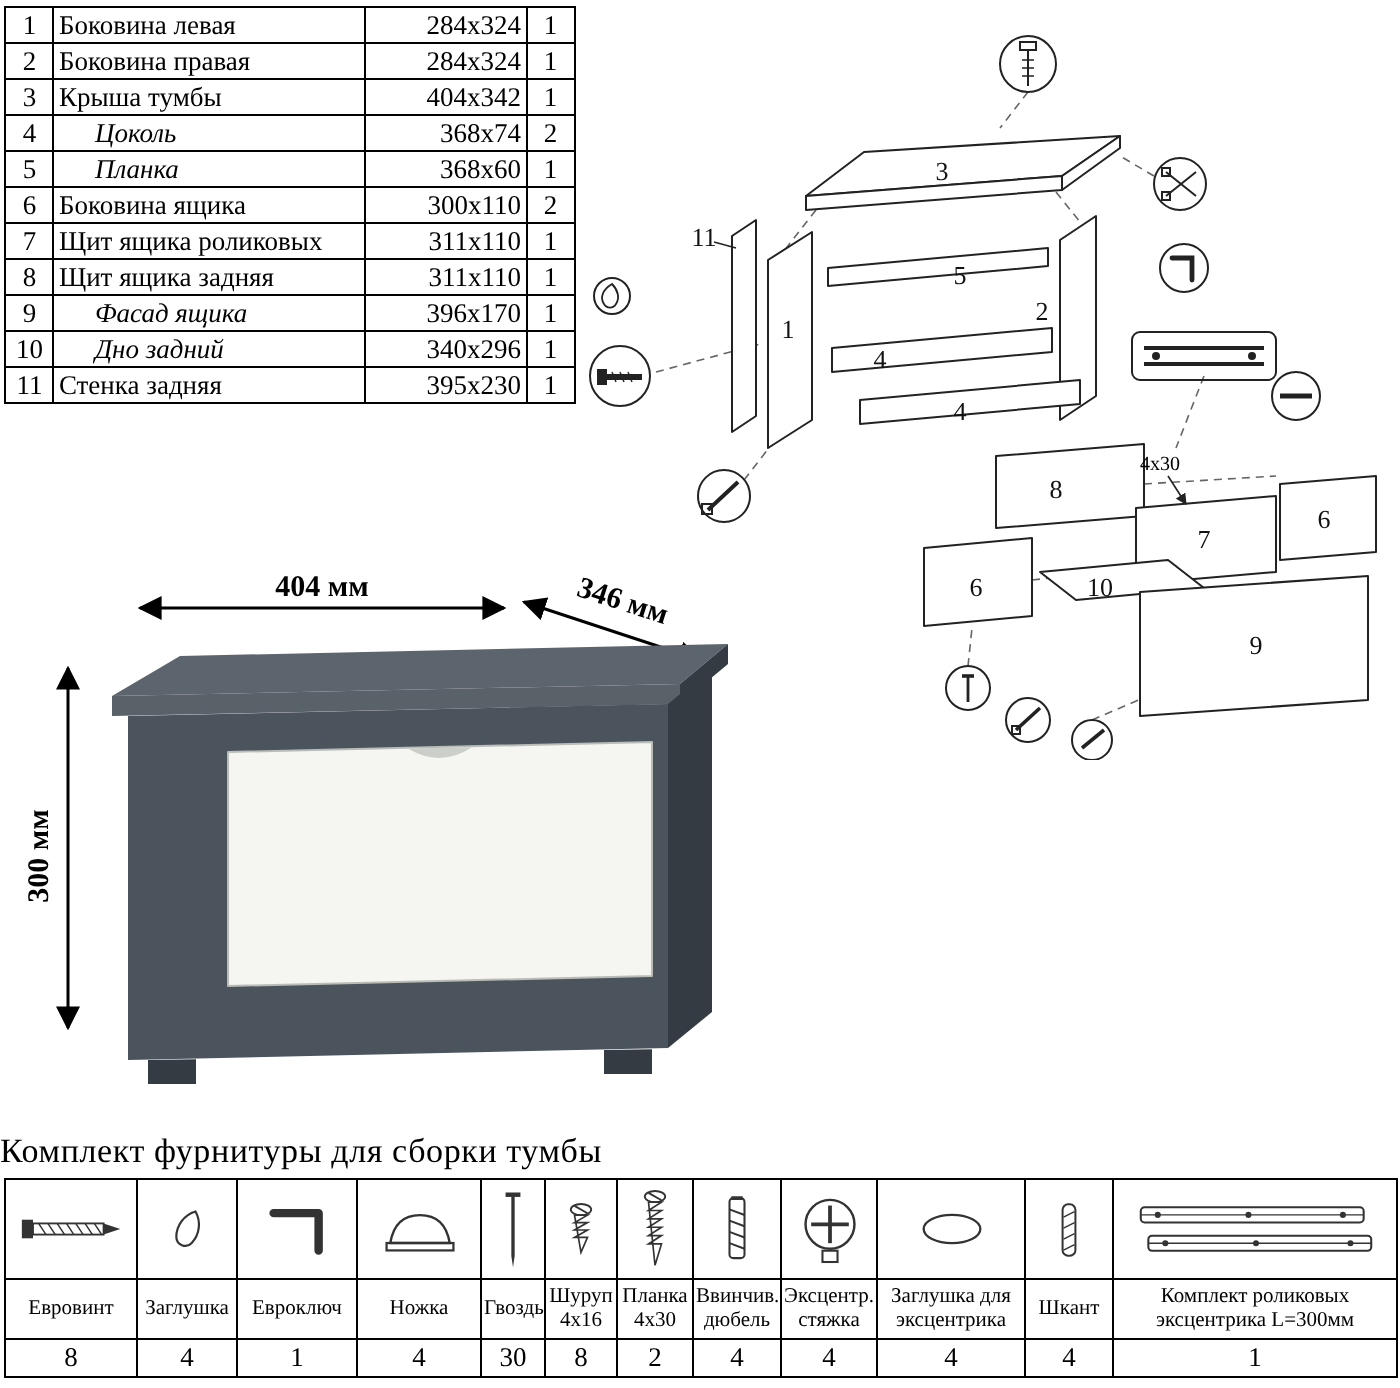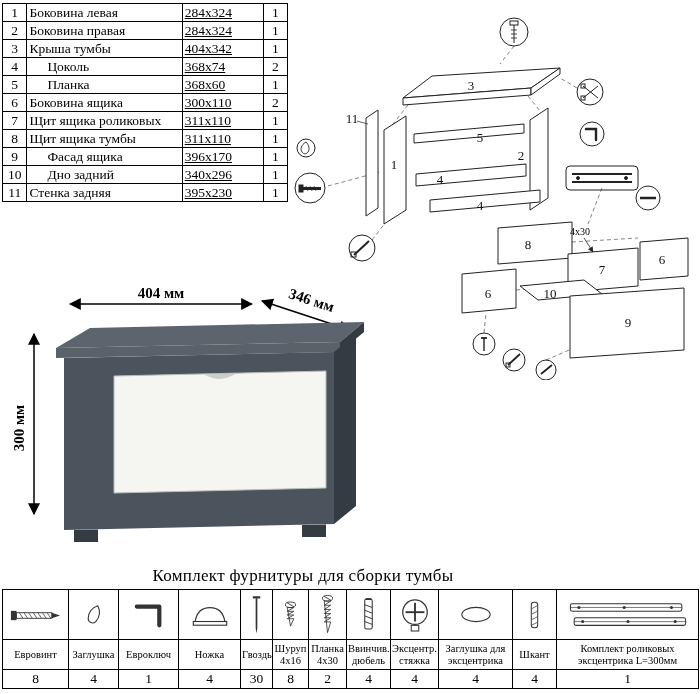--- a/index.html
+++ b/index.html
@@ -8,26 +8,26 @@
   #sheet { position:relative; width:700px; height:694px; background:#fff; overflow:hidden; }
 
   table { border-collapse:collapse; }
 
   
   .parts-table { position:absolute; left:2px; top:3px; width:286px; table-layout:fixed; }
   .parts-table td { border:1px solid #000; height:18px; font-size:13.5px; line-height:1;
                     padding:0 2px; overflow:hidden; white-space:nowrap; }
   .c-num  { width:23px; text-align:center; }
   .c-name { width:146px; padding-left:4px; }
-  .c-name.indent { padding-left:20px; }
-  .c-size { width:76px; text-align:left;text-decoration:underline; }
+  .c-name.indent { padding-left:20px;font-style:italic; }
+  .c-size { width:76px; text-align:right; }
   .c-qty  { width:23px; text-align:center; }
 
   
-  .hw-title { position:absolute; top:566px; left:0; width:606px; text-align:center;
+  .hw-title { position:absolute; top:566px; left:0; width:606px; 
               font-size:17px; letter-spacing:.3px; }
   .hw-table { position:absolute; left:2px; top:589px; width:696px; table-layout:fixed;padding-left:43px; }
   .hw-table td { border:1px solid #000; text-align:center; vertical-align:middle; overflow:hidden; }
   .hw-icon { height:50px; }
   .hw-icon svg { vertical-align:middle; }
   .hw-name { height:30px; font-size:10.5px; line-height:1.1; padding:1px; }
   .hw-qty  { height:19px; font-size:13.5px; }
 
   
   .dim { font-family:"Liberation Serif","DejaVu Serif",serif; font-size:15px; font-weight:bold; }
@@ -78,21 +78,21 @@
           <td class="c-qty">2</td>
         </tr>
         <tr>
           <td class="c-num">7</td>
           <td class="c-name">Щит ящика роликовых</td>
           <td class="c-size">311x110</td>
           <td class="c-qty">1</td>
         </tr>
         <tr>
           <td class="c-num">8</td>
-          <td class="c-name">Щит ящика тумбы</td>
+          <td class="c-name">Щит ящика задняя</td>
           <td class="c-size">311x110</td>
           <td class="c-qty">1</td>
         </tr>
         <tr>
           <td class="c-num">9</td>
           <td class="c-name indent">Фасад ящика</td>
           <td class="c-size">396x170</td>
           <td class="c-qty">1</td>
         </tr>
         <tr>

